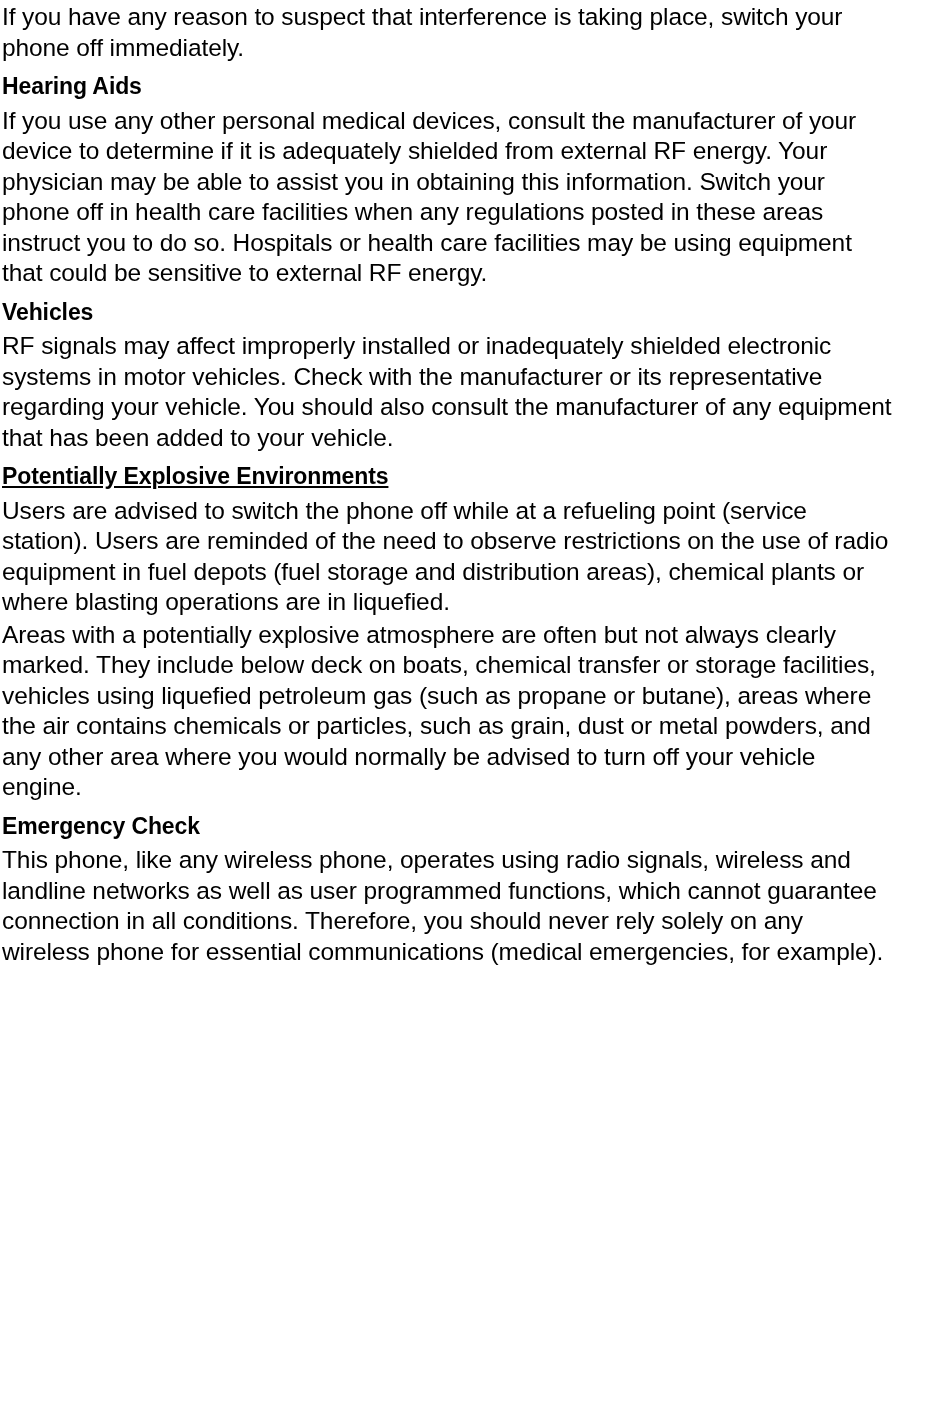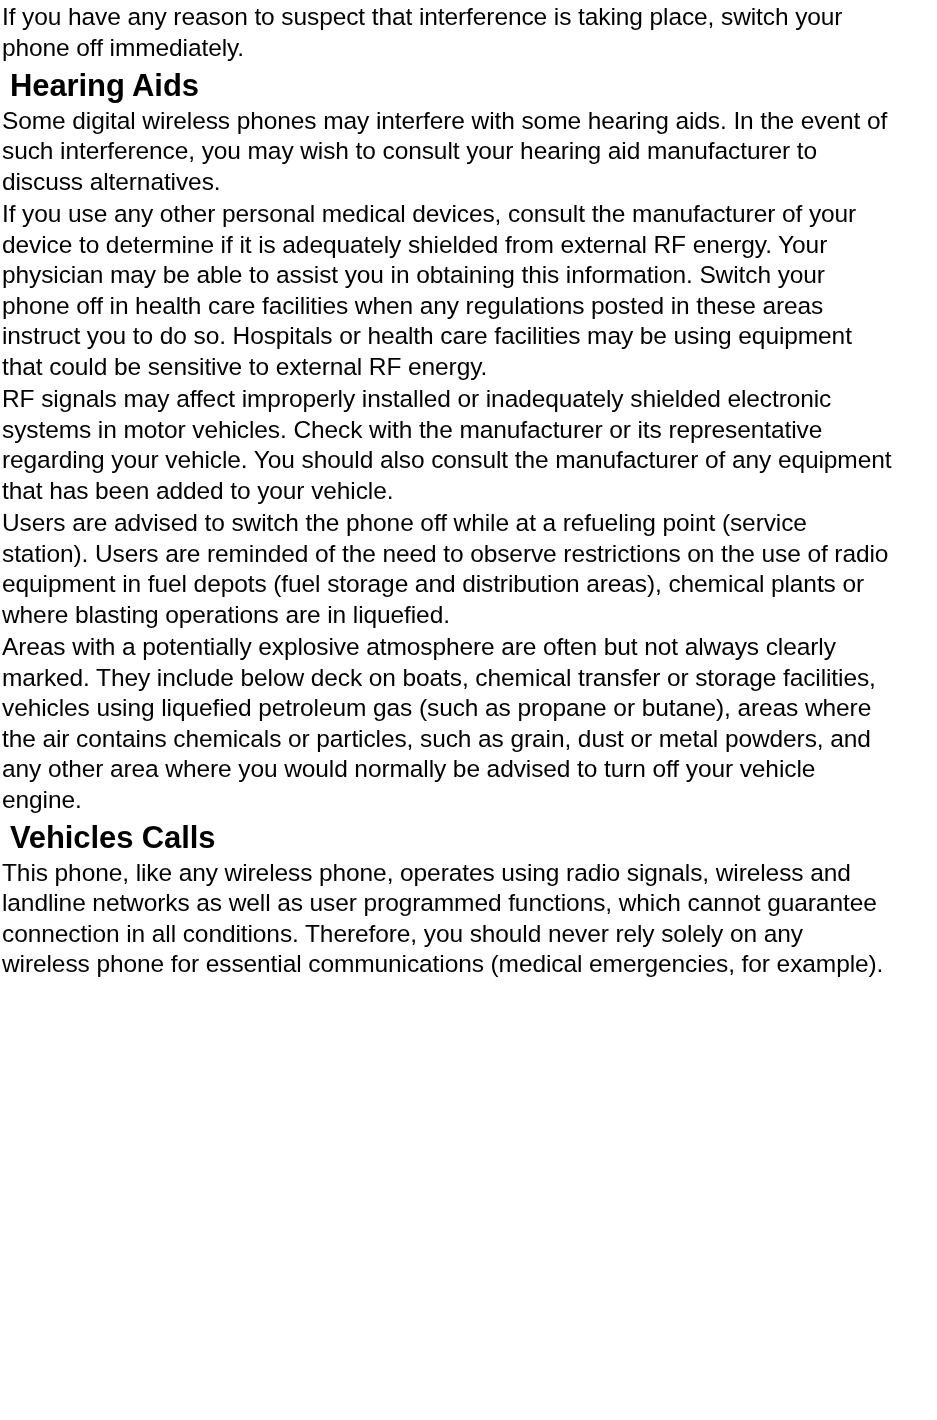--- a/index.html
+++ b/index.html
@@ -18,42 +18,43 @@
     font-family: "Liberation Sans", "DejaVu Sans", sans-serif;
     font-size: 24.5px;
     line-height: 30.5px;
     letter-spacing: -0.1px;
   }
   .para {
     margin: 0 0 2px 0;
     padding: 0;
   }
   .heading {
-    margin: 8px 0 4px 8px;
+    margin: 8px 0 4px 0;
     padding: 0;
-    font-size: 31px;
+    font-size: 23px;
     line-height: 30.5px;
     font-weight: bold;
   }
   .heading.underlined {
     text-decoration: underline;
   }
 </style>
 </head>
 <body>
 
 <div class="page">
   <p class="para">If you have any reason to suspect that interference is taking place, switch your phone off immediately.</p>
 
   <h2 class="heading">Hearing Aids</h2>
-  <p class="para">Some digital wireless phones may interfere with some hearing aids. In the event of such interference, you may wish to consult your hearing aid manufacturer to discuss alternatives.</p>
 
   <p class="para">If you use any other personal medical devices, consult the manufacturer of your device to determine if it is adequately shielded from external RF energy. Your physician may be able to assist you in obtaining this information. Switch your phone off in health care facilities when any regulations posted in these areas instruct you to do so. Hospitals or health care facilities may be using equipment that could be sensitive to external RF energy.</p>
 
+  <h2 class="heading">Vehicles</h2>
   <p class="para">RF signals may affect improperly installed or inadequately shielded electronic systems in motor vehicles. Check with the manufacturer or its representative regarding your vehicle. You should also consult the manufacturer of any equipment that has been added to your vehicle.</p>
 
 
+  <h2 class="heading underlined">Potentially Explosive Environments</h2>
   <p class="para">Users are advised to switch the phone off while at a refueling point (service station). Users are reminded of the need to observe restrictions on the use of radio equipment in fuel depots (fuel storage and distribution areas), chemical plants or where blasting operations are in liquefied.</p>
   <p class="para">Areas with a potentially explosive atmosphere are often but not always clearly marked. They include below deck on boats, chemical transfer or storage facilities, vehicles using liquefied petroleum gas (such as propane or butane), areas where the air contains chemicals or particles, such as grain, dust or metal powders, and any other area where you would normally be advised to turn off your vehicle engine.</p>
 
-  <h2 class="heading">Vehicles Calls</h2>
+  <h2 class="heading">Emergency Check</h2>
   <p class="para">This phone, like any wireless phone, operates using radio signals, wireless and landline networks as well as user programmed functions, which cannot guarantee connection in all conditions. Therefore, you should never rely solely on any wireless phone for essential communications (medical emergencies, for example).</p>
 </div>
 
 </body></html>

